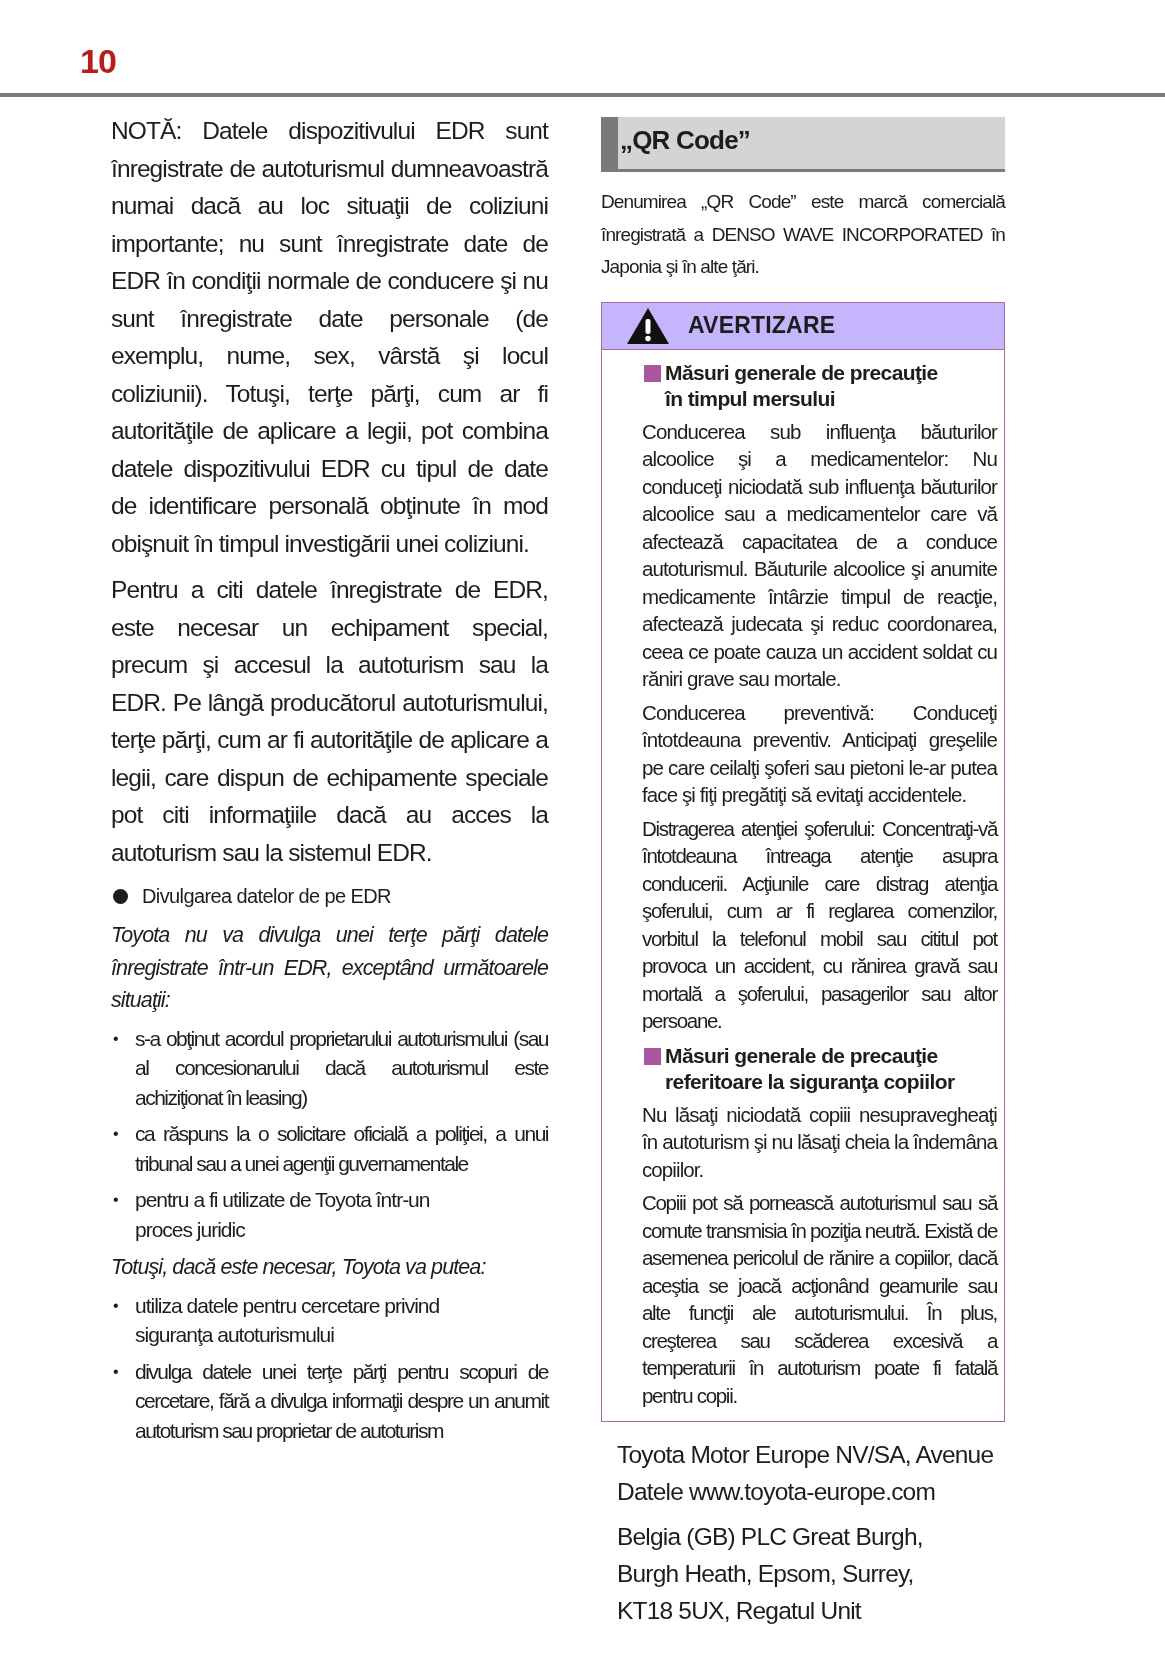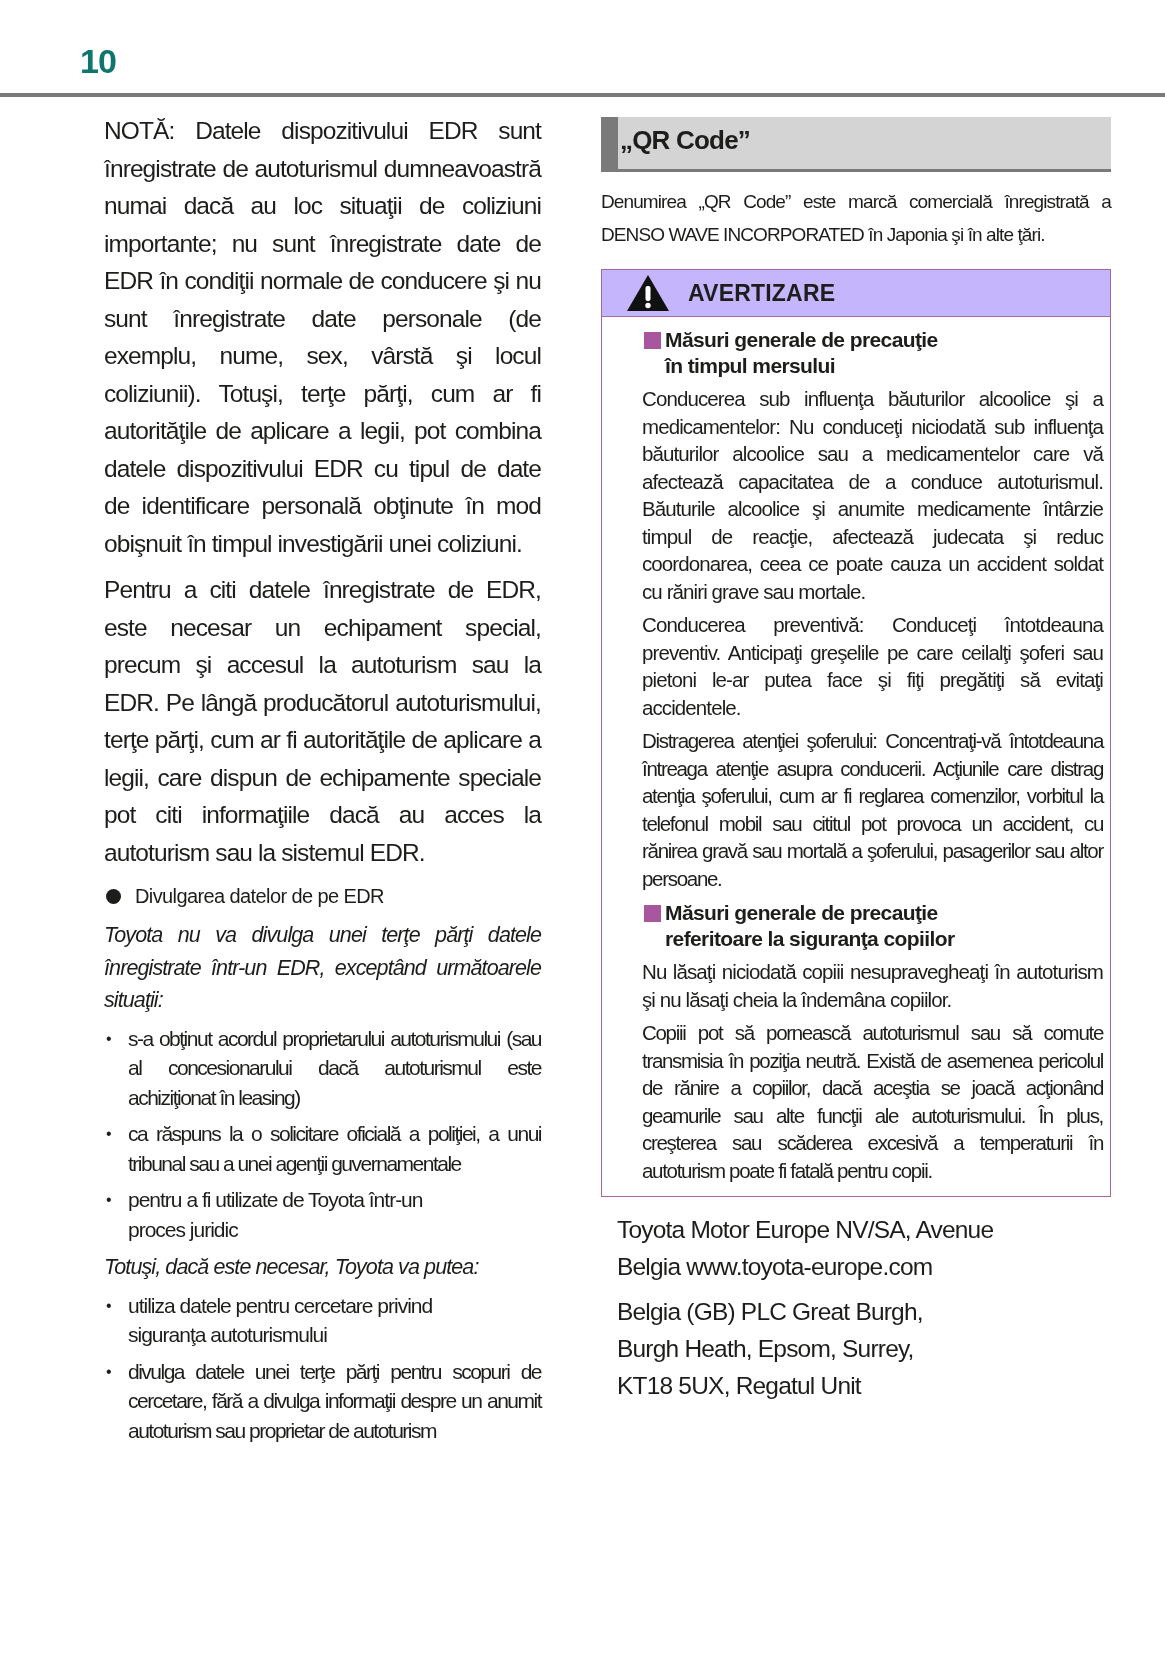--- a/index.html
+++ b/index.html
@@ -2,31 +2,31 @@
 <html><head>
 <meta charset="utf-8">
 <style>
   html, body { margin: 0; padding: 0; background: #ffffff; }
   body {
     width: 1165px; height: 1653px; position: relative; overflow: hidden;
     font-family: "Liberation Sans", sans-serif; color: #1d1d1b;
   }
   .page-number {
     position: absolute; left: 80px; top: 42px;
-    font-size: 34px; font-weight: bold; letter-spacing: -1px; color: #0f766e;
+    font-size: 34px; font-weight: bold; letter-spacing: -1px; color: #b91c1c;
   }
   .top-rule {
     position: absolute; left: 0; top: 93px; width: 1165px; height: 4px;
     background: #7a7a7a;
   }
   .col-left {
-    position: absolute; left: 104px; top: 112px; width: 437px;
+    position: absolute; left: 111px; top: 112px; width: 437px;
   }
   .col-right {
-    position: absolute; left: 601px; top: 117px; width: 510px;
+    position: absolute; left: 601px; top: 117px; width: 404px;
   }
   .p-large {
     font-size: 24.5px; line-height: 37.5px; letter-spacing: -0.9px;
     text-align: justify; margin: 0 0 8px 0;
   }
   .p-large.first { margin-bottom: 9px; }
   .bullet-heading {
     display: flex; align-items: center; font-size: 20px; line-height: 34px;
     letter-spacing: -0.6px; margin: 2px 0 6px 0;
   }
@@ -156,20 +156,20 @@
         <div>Măsuri generale de precauţie</div>
         <div>referitoare la siguranţa copiilor</div>
       </div>
       <p class="w-para">Nu lăsaţi niciodată copiii nesupravegheaţi în autoturism şi nu lăsaţi cheia la îndemâna copiilor.</p>
       <p class="w-para tight">Copiii pot să pornească autoturismul sau să comute transmisia în poziţia neutră. Există de asemenea pericolul de rănire a copiilor, dacă aceştia se joacă acţionând geamurile sau alte funcţii ale autoturismului. În plus, creşterea sau scăderea excesivă a temperaturii în autoturism poate fi fatală pentru copii.</p>
     </div>
   </div>
 
   <div class="address">
     <div>Toyota Motor Europe NV/SA, Avenue</div>
-    <div>Belgia www.toyota-europe.com</div>
+    <div>Datele www.toyota-europe.com</div>
   </div>
   <div class="address">
     <div>Belgia (GB) PLC Great Burgh,</div>
     <div>Burgh Heath, Epsom, Surrey,</div>
     <div>KT18 5UX, Regatul Unit</div>
   </div>
 </div>
 
 </body></html>

